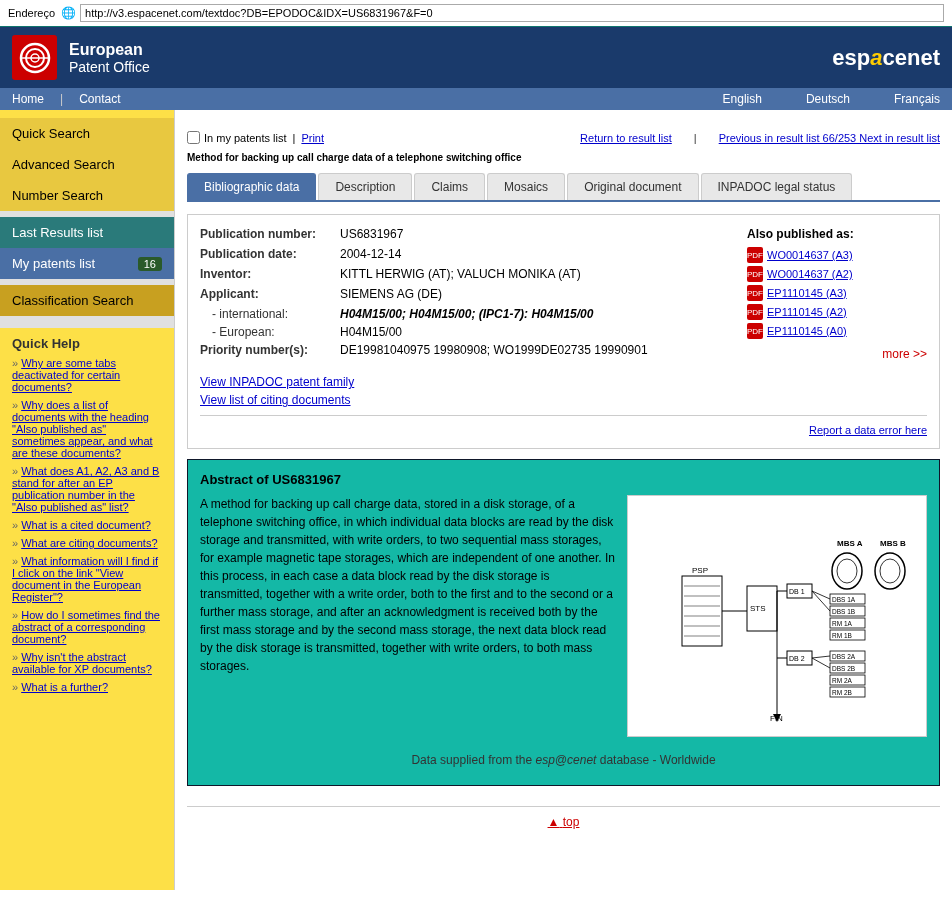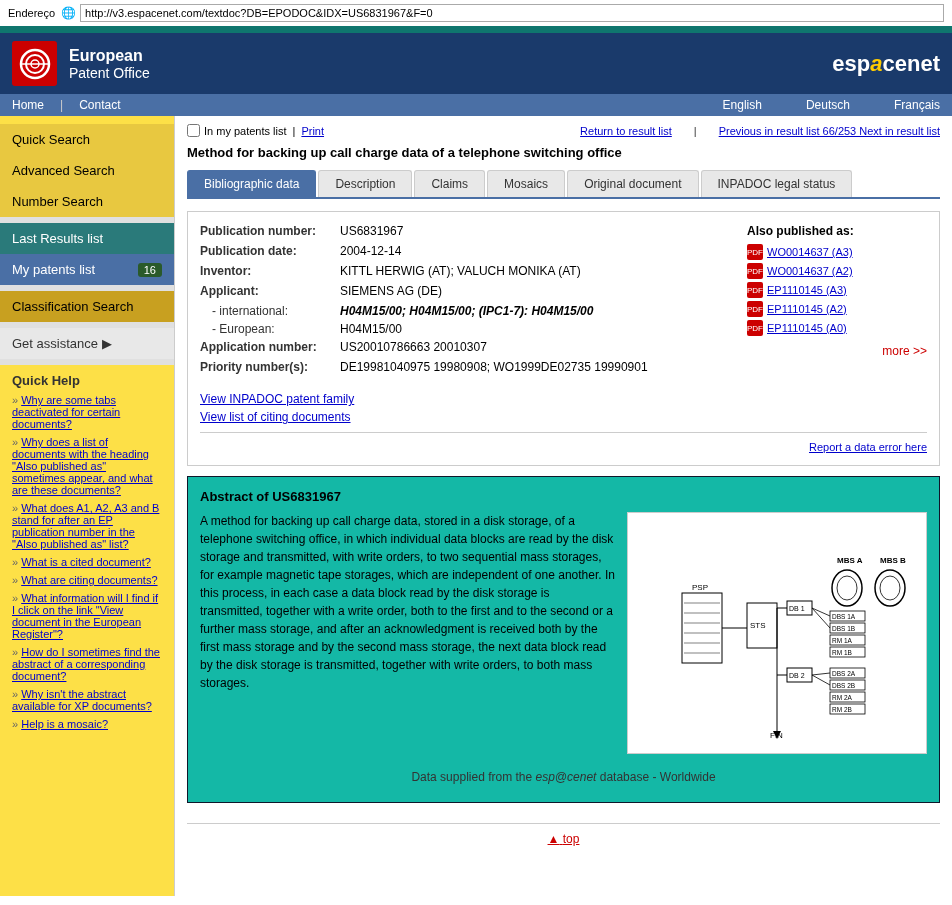--- a/index.html
+++ b/index.html
@@ -1,19 +1,19 @@
 <!DOCTYPE html>
 <html><head>
   <meta charset="utf-8">
   <style>
     * { margin: 0; padding: 0; box-sizing: border-box; }
     body { font-family: Arial, sans-serif; font-size: 12px; background: #fff; color: #000; }
     
     
-    .top-bar { display: flex; align-items: center; background: #fff; border-bottom: 7px solid #0f766e; padding: 4px 8px; }
+    .top-bar { display: flex; align-items: center; background: #fff; border-bottom: 1px solid #0f766e; padding: 4px 8px; }
     .address-label { font-size: 11px; margin-right: 6px; }
     .address-bar { flex: 1; border: 1px solid #aaa; padding: 2px 4px; font-size: 11px; background: #fff; }
     
     
     .header { display: flex; align-items: center; justify-content: space-between; background: #1a3a6b; padding: 8px 12px; }
     .header-left { display: flex; align-items: center; gap: 12px; }
     .header-logo-red { width: 45px; height: 45px; background: #cc0000; border-radius: 3px; display: flex; align-items: center; justify-content: center; }
     .header-title { color: #fff; }
     .header-title .epo-line1 { font-size: 16px; font-weight: bold; }
     .header-title .epo-line2 { font-size: 14px; }
@@ -38,32 +38,32 @@
     .sidebar-item.assistance { background: #e8e8e8; color: #333; display: flex; align-items: center; gap: 4px; }
     
     
     .quick-help { padding: 8px 12px; }
     .quick-help-title { font-size: 13px; font-weight: bold; color: #333; margin-bottom: 6px; }
     .quick-help-item { margin-bottom: 6px; font-size: 11px; color: #333; }
     .quick-help-item::before { content: "» "; color: #666; }
     .quick-help-link { color: #00c; text-decoration: underline; cursor: pointer; }
     
     
-    .content { flex: 1; padding: 8px 12px; }
+    .content { flex: 1; padding: 21px 12px; }
     
     
     .top-actions { display: flex; align-items: center; justify-content: space-between; margin-bottom: 8px; font-size: 11px; }
     .top-actions-left { display: flex; align-items: center; gap: 6px; }
     .checkbox-wrap { display: flex; align-items: center; gap: 4px; }
     .print-link { color: #00c; text-decoration: underline; cursor: pointer; }
     .top-actions-right { display: flex; align-items: center; gap: 22px; color: #333; }
     .nav-result-link { color: #00c; text-decoration: underline; cursor: pointer; font-size: 11px; }
     
     
-    .page-title { font-size: 13px; font-weight: bold; color: #000; margin-bottom: 10px; }
+    .page-title { font-size: 10px; font-weight: bold; color: #000; margin-bottom: 10px; }
     
     
     .tabs { display: flex; border-bottom: 2px solid #4a6fa5; margin-bottom: 12px; }
     .tab { padding: 6px 16px; border: 1px solid #ccc; border-bottom: none; cursor: pointer; font-size: 12px; background: #e8e8e8; color: #333; margin-right: 2px; border-radius: 3px 3px 0 0; }
     .tab.active { background: #4a6fa5; color: #fff; border-color: #4a6fa5; }
     
     
     .bib-section { display: flex; gap: 0; }
     .bib-table { flex: 1; }
     .bib-row { display: flex; margin-bottom: 6px; align-items: flex-start; }
@@ -169,24 +169,20 @@
     </div>
     <div class="sidebar-item blue-badge">
       <span>My patents list</span>
       <span class="badge">16</span>
     </div>
     <div class="sidebar-divider"></div>
     <div class="sidebar-item dark-yellow">
       <span>Classification Search</span>
     </div>
     <div class="sidebar-divider"></div>
-    <div class="sidebar-item assistance">
-      <span>Get assistance</span>
-      <span>▶</span>
-    </div>
     <div class="sidebar-divider"></div>
 
     <div class="quick-help">
       <div class="quick-help-title">Quick Help</div>
       <div class="quick-help-item">
         <a class="quick-help-link">Why are some tabs deactivated for certain documents?</a>
       </div>
       <div class="quick-help-item">
         <a class="quick-help-link">Why does a list of documents with the heading "Also published as" sometimes appear, and what are these documents?</a>
       </div>
@@ -202,21 +198,21 @@
       <div class="quick-help-item">
         <a class="quick-help-link">What information will I find if I click on the link "View document in the European Register"?</a>
       </div>
       <div class="quick-help-item">
         <a class="quick-help-link">How do I sometimes find the abstract of a corresponding document?</a>
       </div>
       <div class="quick-help-item">
         <a class="quick-help-link">Why isn't the abstract available for XP documents?</a>
       </div>
       <div class="quick-help-item">
-        <a class="quick-help-link">Help is a mosaic?</a>
+        <a class="quick-help-link">What is a further?</a>
       </div>
     </div>
   </div>
 
   <div class="content">
 
     <div class="top-actions">
       <div class="top-actions-left">
         <div class="checkbox-wrap">
           <input type="checkbox" style="">
@@ -271,24 +267,20 @@
           <div class="bib-sub-row">
             <span class="bib-sub-label">- international:</span>
             <span class="bib-value bold-italic">H04M15/00; H04M15/00; (IPC1-7): H04M15/00</span>
           </div>
 
           <div class="bib-sub-row">
             <span class="bib-sub-label">- European:</span>
             <span class="bib-value">H04M15/00</span>
           </div>
 
-          <div class="bib-row">
-            <span class="bib-label">Application number:</span>
-            <span class="bib-value">US20010786663 20010307</span>
-          </div>
 
           <div class="bib-row">
             <span class="bib-label">Priority number(s):</span>
             <span class="bib-value">DE19981040975 19980908; WO1999DE02735 19990901</span>
           </div>
         </div>
 
         <div class="also-published">
           <div class="also-pub-title">Also published as:</div>
           <div class="pub-entry">

